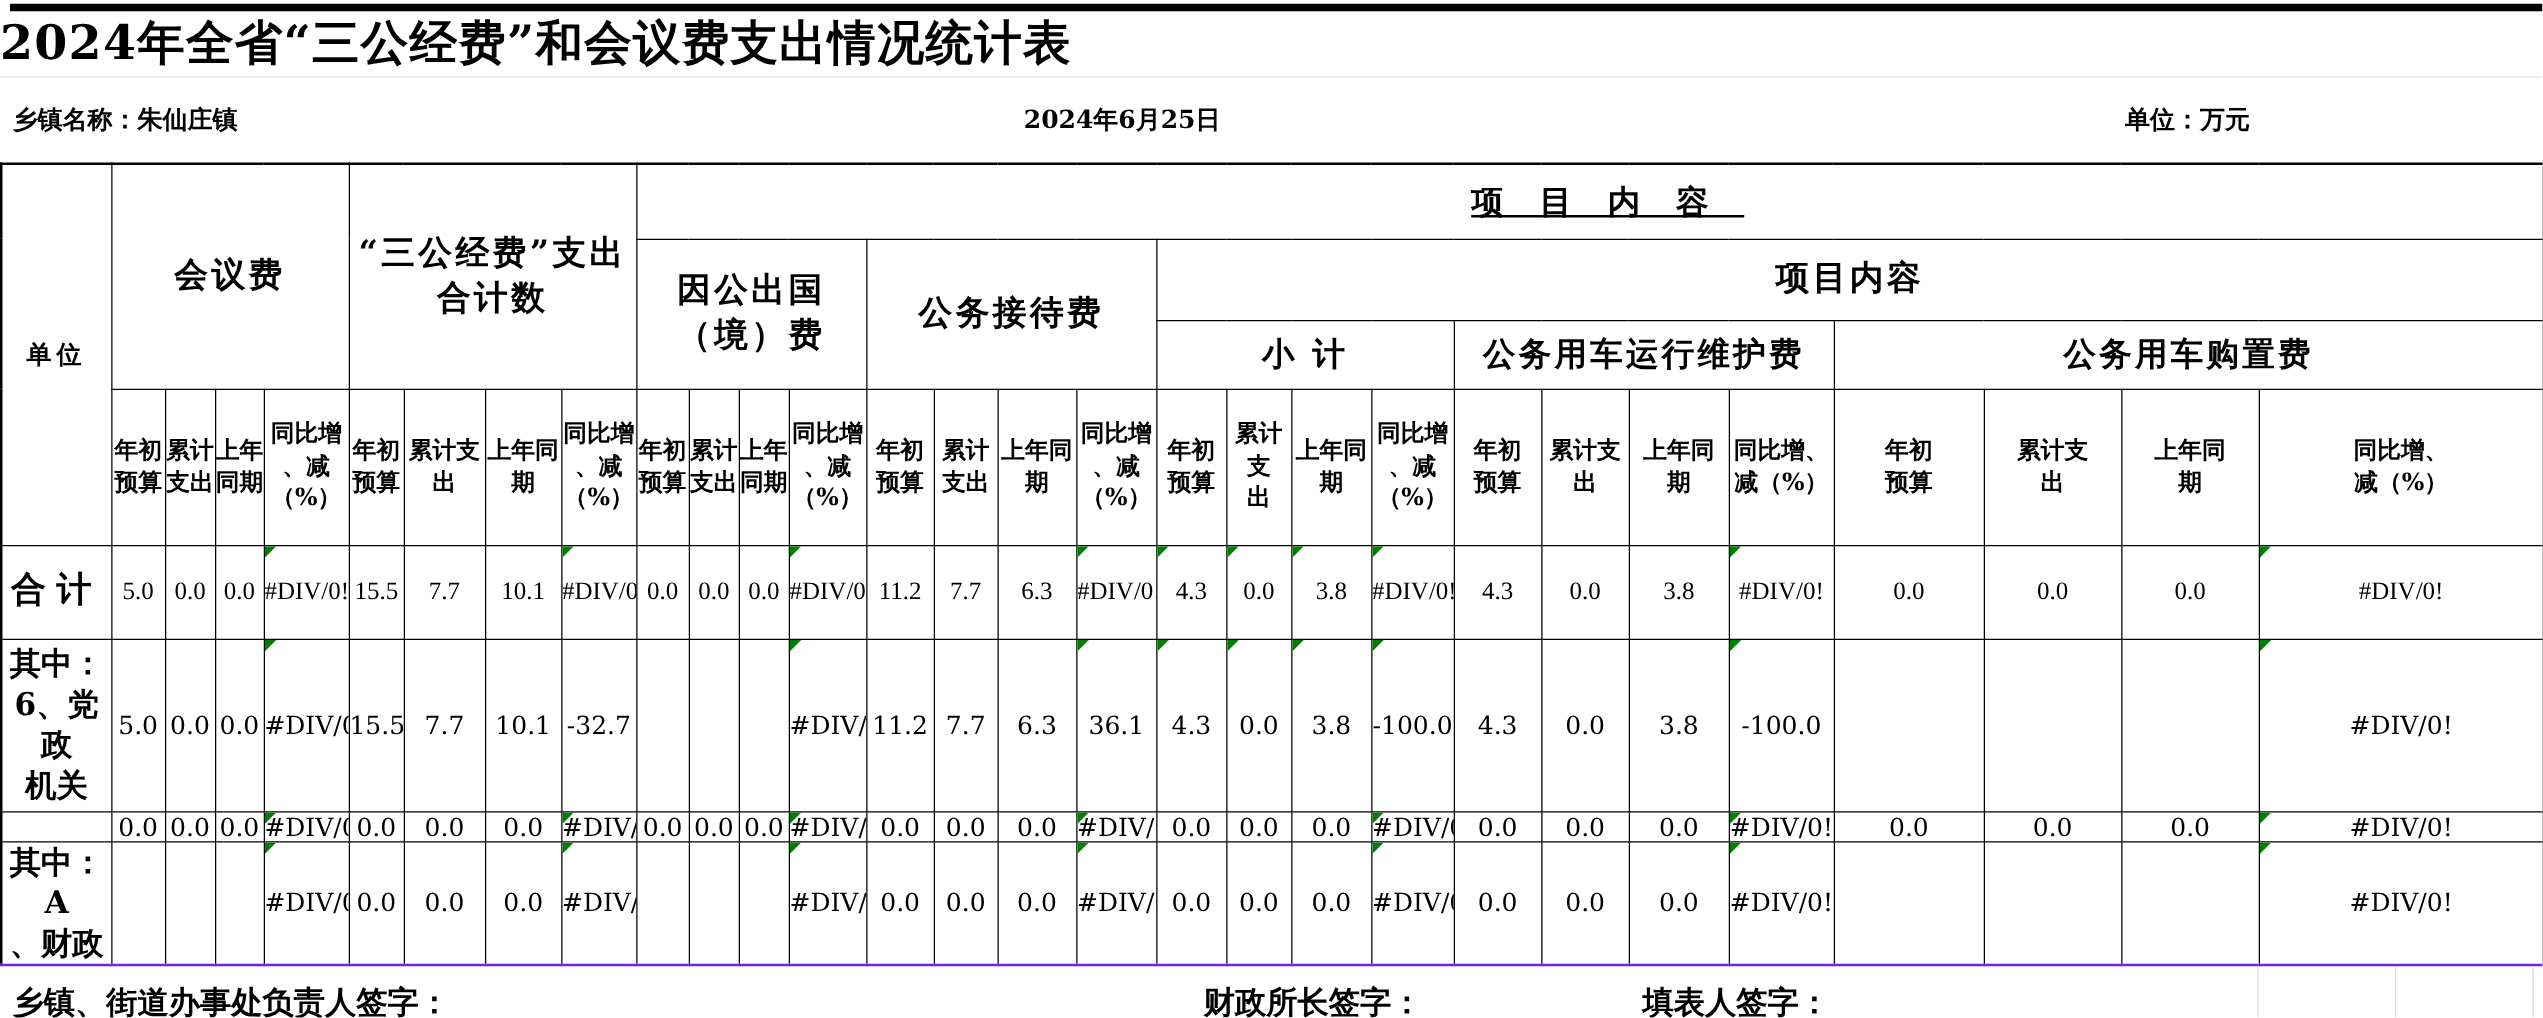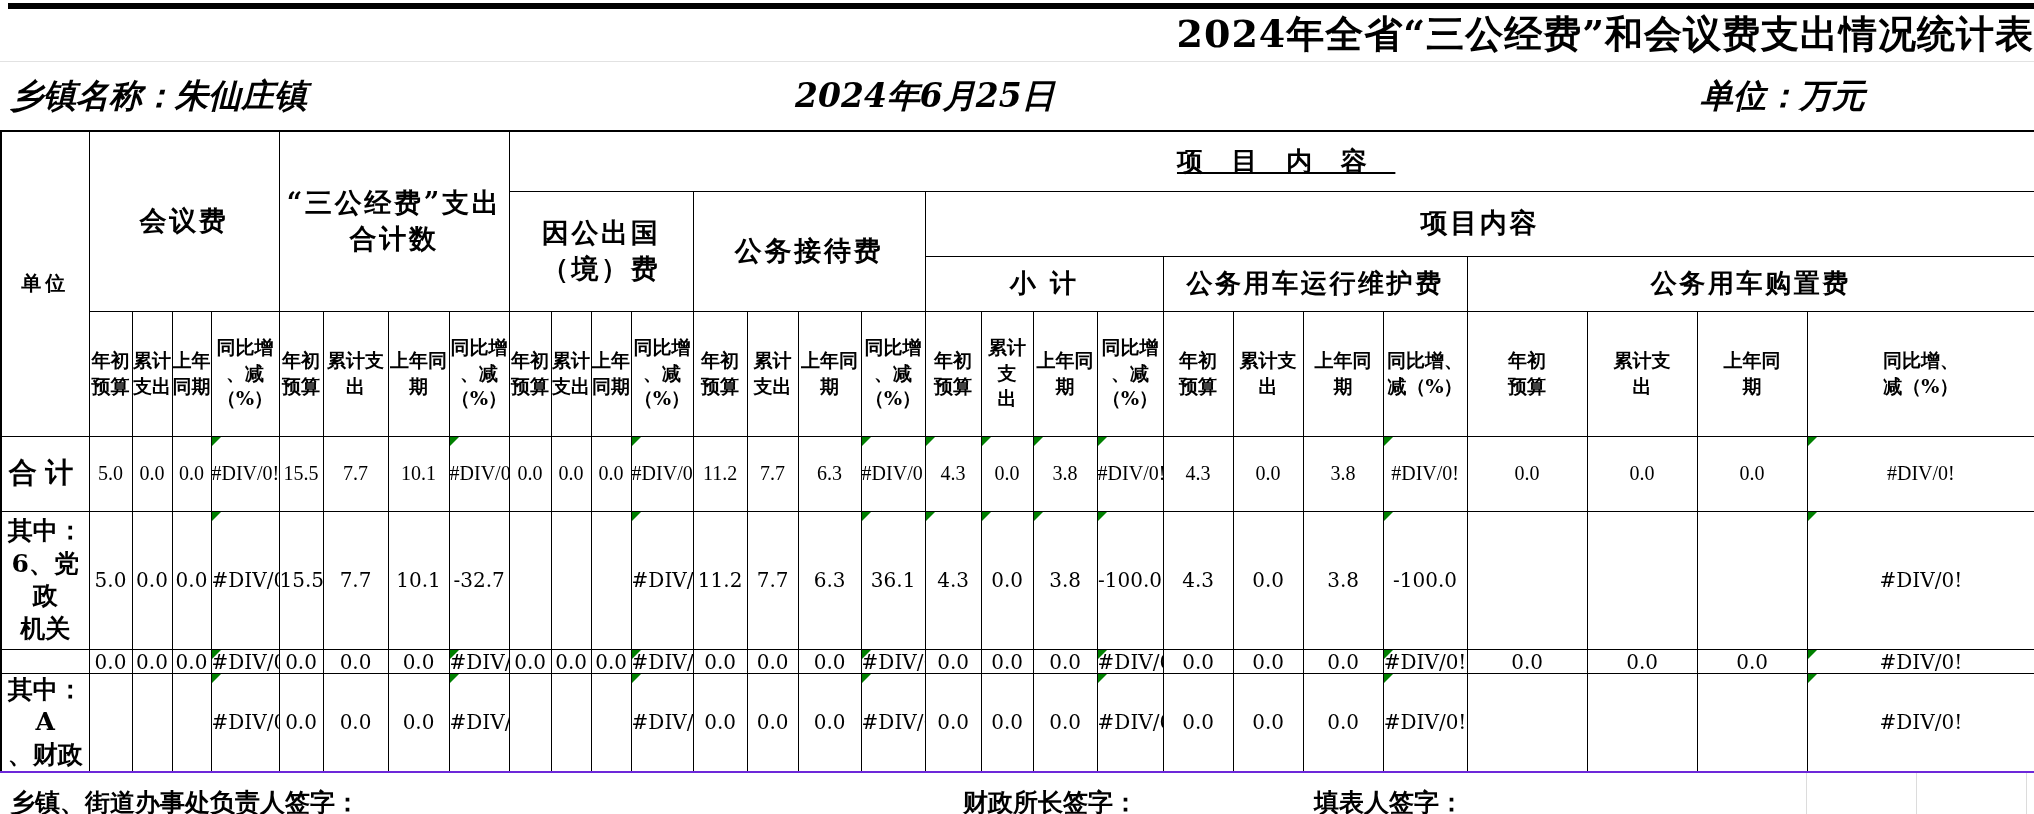--- a/index.html
+++ b/index.html
@@ -6,28 +6,28 @@
   html,body { margin:0; padding:0; }
   body {
     width:2034px; height:814px; background:#ffffff; color:#000;
     font-family:"DejaVu Serif","Liberation Serif",serif;
     overflow:hidden; position:relative;
   }
   
   .top-strip { position:relative; height:9px; background:#fff; }
   .top-strip .bar { position:absolute; left:8px; right:0; top:3px; height:6px; background:#000; }
   
-  .title-bar { height:53px; line-height:50px; text-align:right;
+  .title-bar { height:53px; line-height:50px; text-align:left;
     font-size:38px; font-weight:bold; letter-spacing:1px;
     border-bottom:1px solid #e2e2e2; }
   
-  .info-row { position:relative; height:68px; font-size:33px; font-weight:bold;font-style:italic; }
+  .info-row { position:relative; height:68px; font-size:20px; font-weight:bold; }
   .info-row > span { position:absolute; top:50%; transform:translateY(-50%); white-space:nowrap; }
   .info-township { left:10px; }
-  .info-date { left:795px; }
+  .info-date { left:819px; }
   .info-unit { left:1700px; }
   
   table.sheet { border-collapse:collapse; table-layout:fixed; width:2034px; border:2px solid #000; }
   table.sheet th, table.sheet td {
     border:1px solid #000; padding:0; margin:0;
     text-align:center; vertical-align:middle; overflow:hidden;
     position:relative; white-space:pre-line;
   }
   table.sheet th { font-weight:bold; }
   .h-banner { height:60px; font-size:26px; letter-spacing:1.1em; text-indent:1.1em;text-decoration:underline; }

